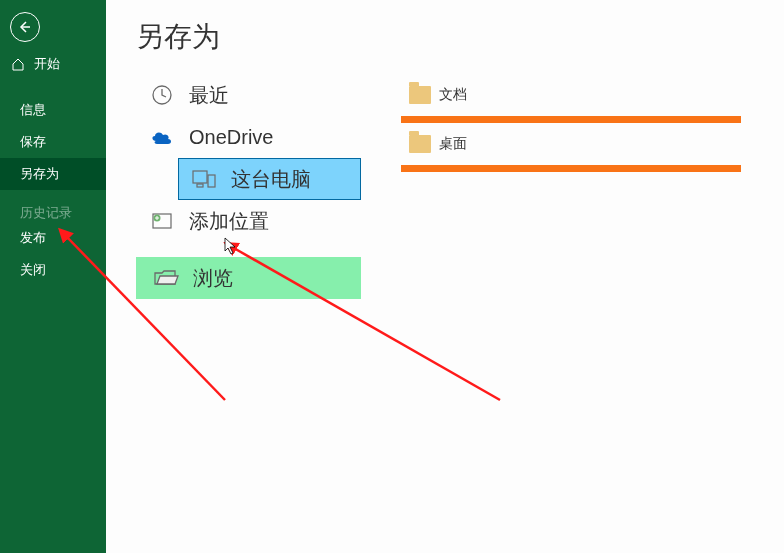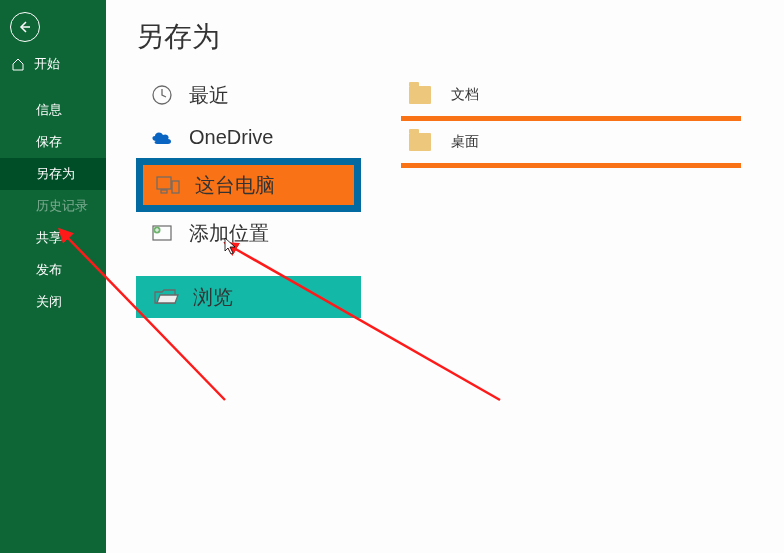--- a/index.html
+++ b/index.html
@@ -41,22 +41,22 @@
     display: flex;
     align-items: center;
     height: 32px;
     padding-left: 10px;
     cursor: pointer;
   }
   .side-item.iconed { gap:8px; }
   .side-item.selected {
     background: #004e27;
   }
-  .side-sub { padding-left: 36px; }
-  .side-disabled { color: rgba(255,255,255,0.45); cursor: default; }
+  .side-sub { padding-left: 20px; }
+  .side-disabled { color: rgba(255,255,255,0.45); cursor: default; align-items: flex-end; }
   .side-icon { width:16px; height:16px; display:flex; align-items:center; justify-content:center; }
   .content {
     flex: 1;
     background: #fdfdfd;
     position: relative;
   }
   .page-title {
     font-size: 28px;
     color: #333;
     margin: 18px 0 18px 30px;
@@ -74,40 +74,41 @@
     display: flex;
     align-items: center;
     gap: 14px;
     padding-left: 12px;
     font-size: 20px;
     color: #333;
     cursor: pointer;
     border: 1px solid transparent;
   }
   .loc-item.selected {
-    background: #f97316;
-    border: 7px solid #0369a1;
+    background: #7dd3fc;
+    border: 1px solid #0369a1;
+    margin-left: 42px;
   }
   .loc-item.browse {
-    background: #14b8a6;
-    margin-top: 22px;
+    background: #86efac;
+    margin-top: 15px;
     padding-left: 16px;
   }
   .loc-icon { width:26px; height:26px; display:flex; align-items:center; justify-content:center; }
   .folder-col {
     margin-left: 40px;
     width: 340px;
   }
   .folder-row {
     height: 42px;
     display: flex;
     align-items: center;
-    gap: 20px;
+    gap: 8px;
     padding-left: 8px;
-    border-bottom: 5px solid #f97316;
+    border-bottom: 7px solid #f97316;
     font-size: 14px;
     color: #333;
     cursor: pointer;
   }
   .folder-icon { width:22px; height:18px; background:#ecc77c; border-radius:1px; position:relative; }
   .folder-icon::before { content:""; position:absolute; top:-4px; left:0; width:10px; height:4px; background:#ecc77c; border-radius:1px 1px 0 0; }
   .arrows { position:absolute; top:0; left:0; pointer-events:none; }
   .cursor-arrow {
     position: absolute;
     width: 14px;
@@ -141,23 +142,20 @@
         <span>信息</span>
       </div>
     <div class="side-item side-sub">
         <span>保存</span>
       </div>
     <div class="side-item side-sub selected">
         <span>另存为</span>
       </div>
     <div class="side-item side-sub side-disabled">
         <span>历史记录</span>
-      </div>
-    <div class="side-item side-sub">
-        <span>共享</span>
       </div>
     <div class="side-item side-sub">
         <span>发布</span>
       </div>
     <div class="side-item side-sub">
         <span>关闭</span>
       </div>
   </div>
 
   <div class="content">

